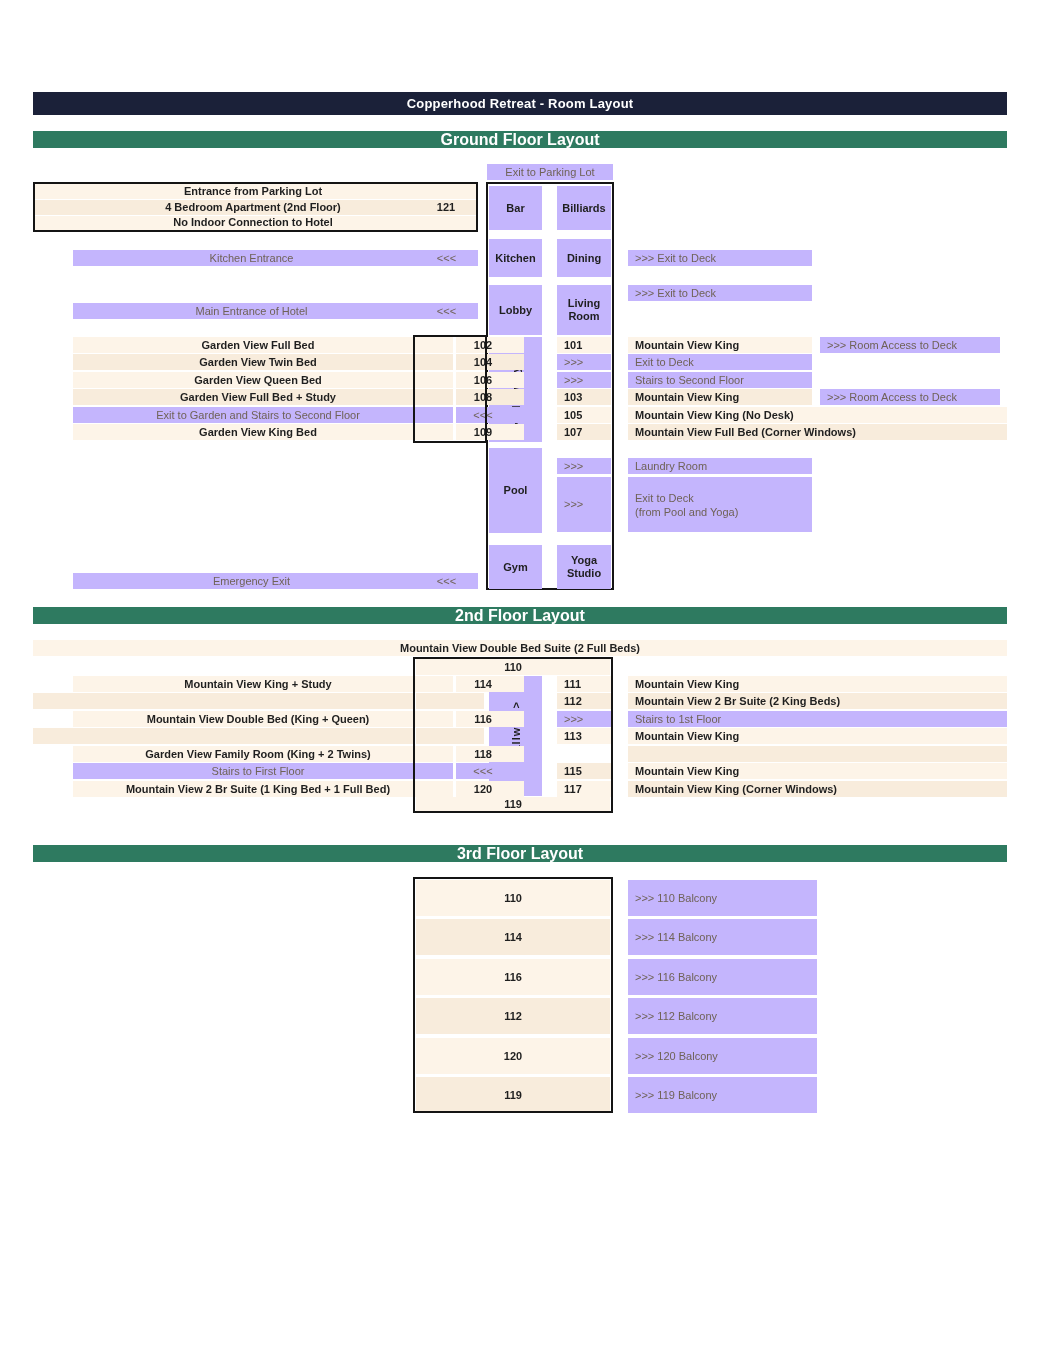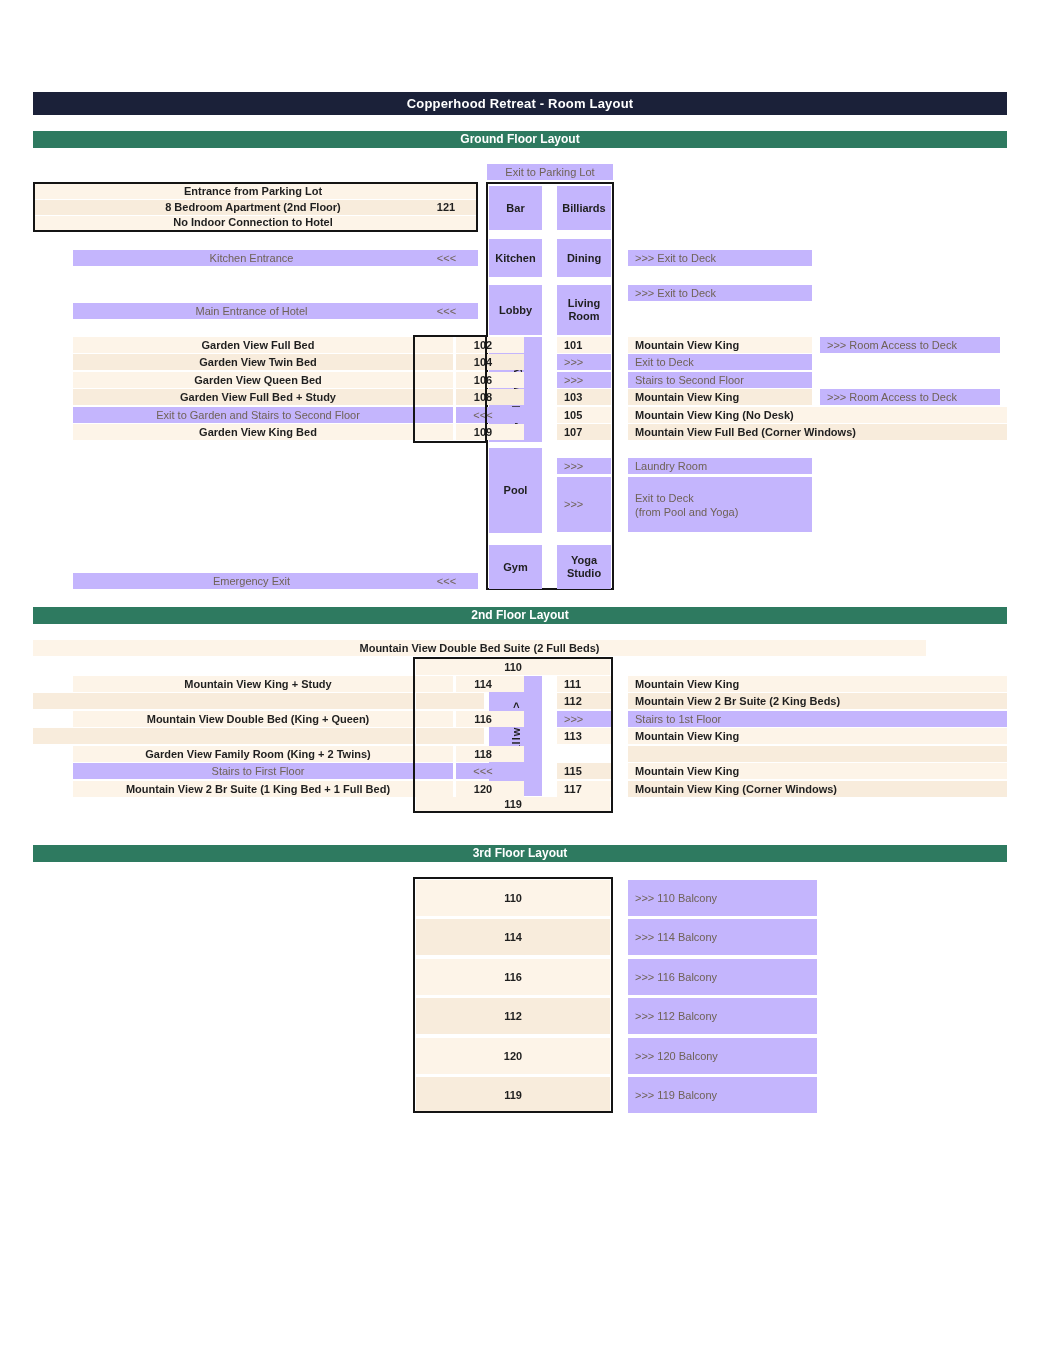--- a/index.html
+++ b/index.html
@@ -1,21 +1,21 @@
 <!DOCTYPE html>
 <html><head>
 <meta charset="utf-8">
 <style>
   html,body{margin:0;padding:0;background:#ffffff;}
   #page{position:relative;width:1040px;height:1346px;background:#ffffff;
         font-family:"Liberation Sans", sans-serif;font-size:11px;color:#1f1f1f;overflow:hidden;}
   .abs{position:absolute;}
   .bar-title{background:#1b2139;color:#ffffff;font-weight:bold;font-size:13px;
              text-align:center;line-height:23px;letter-spacing:.2px;}
-  .bar-section{background:#2e7a60;color:#ffffff;font-weight:bold;font-size:12px;
+  .bar-section{background:#2e7a60;color:#ffffff;font-weight:bold;font-size:16px;
                text-align:center;line-height:17px;}
   .tan{background:#c4b5fd;}
   .cream{background:#fdf4e8;}
   .cream2{background:#f8ecdc;}
   .b{font-weight:bold;color:#1f1f1f;}
   .g{color:#6f6257;}
   .ra{text-align:center;padding-right:10px;box-sizing:border-box;margin-left:40px;}
   .ca{text-align:center;}
   .la{text-align:left;padding-left:7px;box-sizing:border-box;}
   .row{height:16px;line-height:16px;white-space:nowrap;}
@@ -35,21 +35,21 @@
   <div class="abs bar-title" style="left:33px;top:92px;width:974px;height:23px;">Copperhood Retreat - Room Layout</div>
   <div class="abs bar-section" style="left:33px;top:131px;width:974px;height:17px;">Ground Floor Layout</div>
 
   <div class="abs tan row g ca" style="left:487px;top:164px;width:126px;">Exit to Parking Lot</div>
 
   <div class="abs box" style="left:33px;top:182px;width:445px;height:50px;"></div>
   <div class="abs cream" style="left:35px;top:184px;width:441px;height:15px;"></div>
   <div class="abs cream2" style="left:35px;top:200px;width:441px;height:15px;"></div>
   <div class="abs cream" style="left:35px;top:216px;width:441px;height:14px;"></div>
   <div class="abs b ra" style="left:35px;top:184px;width:366px;height:15px;line-height:15px;">Entrance from Parking Lot</div>
-  <div class="abs b ra" style="left:35px;top:200px;width:366px;height:15px;line-height:15px;">8 Bedroom Apartment (2nd Floor)</div>
+  <div class="abs b ra" style="left:35px;top:200px;width:366px;height:15px;line-height:15px;">4 Bedroom Apartment (2nd Floor)</div>
   <div class="abs b ra" style="left:35px;top:215px;width:366px;height:15px;line-height:15px;">No Indoor Connection to Hotel</div>
   <div class="abs b ca" style="left:416px;top:182px;width:60px;height:50px;line-height:50px;">121</div>
 
   <div class="abs box" style="left:486px;top:182px;width:128px;height:408px;"></div>
   <div class="abs tan fac" style="left:489px;top:186px;width:53px;height:44px;">Bar</div>
   <div class="abs tan fac" style="left:557px;top:186px;width:54px;height:44px;">Billiards</div>
   <div class="abs tan fac" style="left:489px;top:239px;width:53px;height:38px;">Kitchen</div>
   <div class="abs tan fac" style="left:557px;top:239px;width:54px;height:38px;">Dining</div>
   <div class="abs tan fac" style="left:489px;top:285px;width:53px;height:50px;">Lobby</div>
   <div class="abs tan fac" style="left:557px;top:285px;width:54px;height:50px;">Living Room</div>
@@ -103,21 +103,21 @@
   <div class="abs tan g la" style="left:557px;top:477px;width:54px;height:55px;line-height:55px;">&gt;&gt;&gt;</div>
   <div class="abs tan g ml la" style="left:628px;top:477px;width:184px;height:55px;">
     <span>Exit to Deck</span>
     <span>(from Pool and Yoga)</span>
   </div>
 
   <div class="abs tan row g ra" style="left:33px;top:573px;width:367px;">Emergency Exit</div>
   <div class="abs tan row g ca" style="left:415px;top:573px;width:63px;">&lt;&lt;&lt;</div>
 
   <div class="abs bar-section" style="left:33px;top:607px;width:974px;height:17px;">2nd Floor Layout</div>
-  <div class="abs cream row b ca" style="left:33px;top:640px;width:893px;">Mountain View Double Bed Suite (2 Full Beds)</div>
+  <div class="abs cream row b ca" style="left:33px;top:640px;width:974px;">Mountain View Double Bed Suite (2 Full Beds)</div>
 
   <div class="abs cream row b ca" style="left:416px;top:659px;width:194px;">110</div>
   <div class="abs tan vtext" style="left:489px;top:676px;width:53px;height:120px;">
       <span>&lt; Hallway &gt;</span>
     </div>
 
   <div class="abs cream row b ra" style="left:33px;top:676px;width:380px;">Mountain View King + Study</div>
   <div class="abs cream2 row" style="left:33px;top:693px;width:380px;"></div>
   <div class="abs cream row b ra" style="left:33px;top:711px;width:380px;">Mountain View Double Bed (King + Queen)</div>
   <div class="abs cream2 row" style="left:33px;top:728px;width:380px;"></div>

